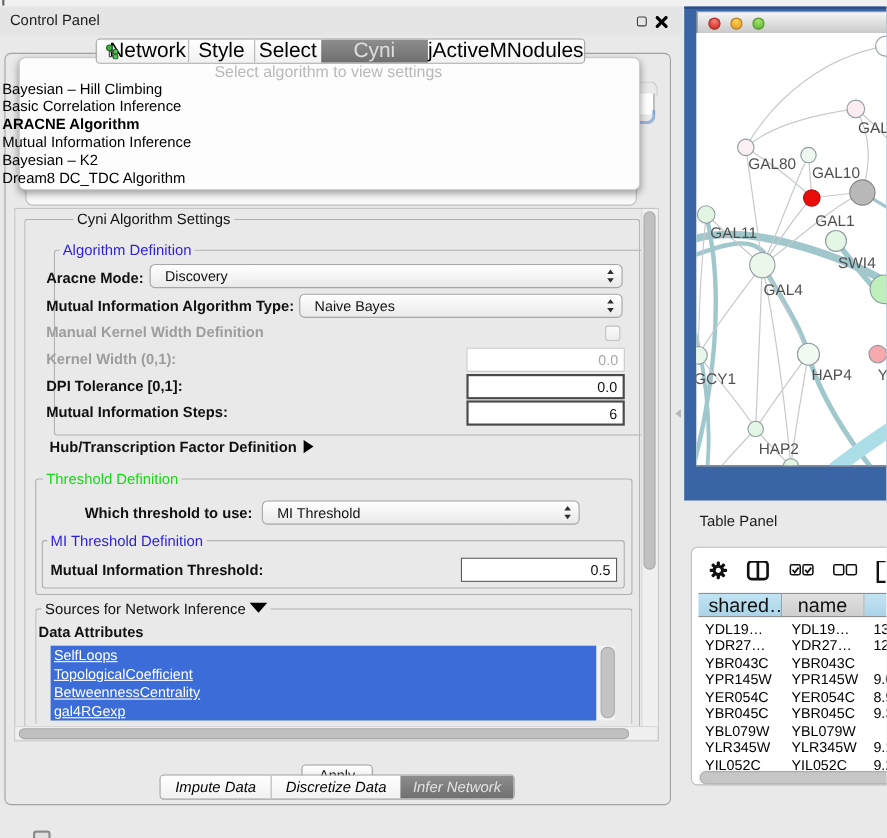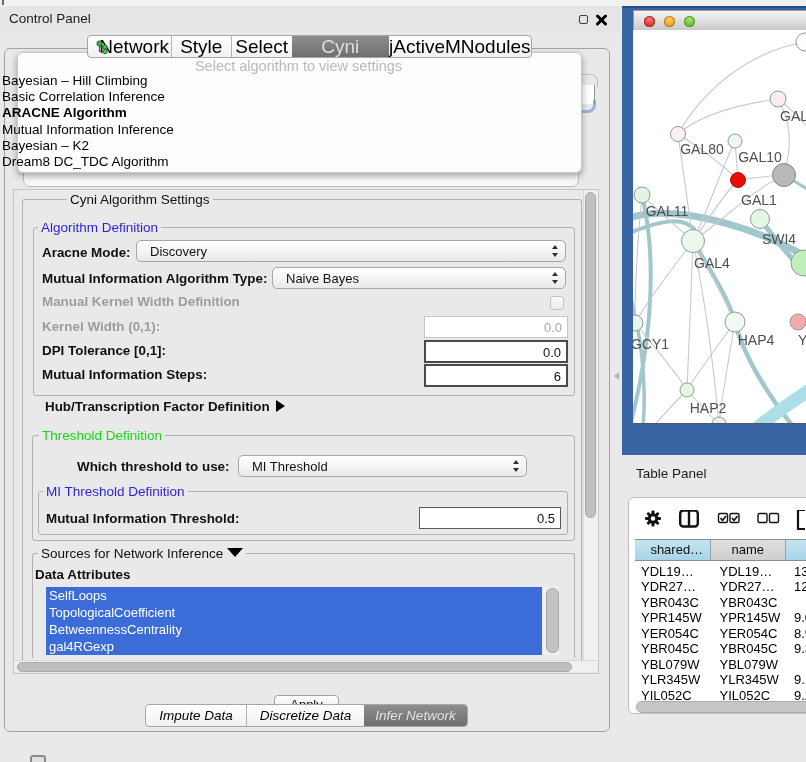--- a/index.html
+++ b/index.html
@@ -42,21 +42,21 @@
   </svg>
 
   <div class="ab" style="left:4px;top:48px;width:604px;height:682px;border:1px solid #a3a3a3;border-radius:6px;background:#e9e9e9;"></div>
 
   <div class="ab" style="left:13px;top:189px;width:584px;height:483px;border:1px solid #c6c6c6;background:#e9e9e9;"></div>
 
   <div class="gb" style="left:22px;top:199px;width:558px;height:460px;border-bottom:none;border-radius:3px 3px 0 0;">
     <div class="gbt" style="left:2px;color:#111;margin-left:42px;">Cyni Algorithm Settings</div>
   </div>
 
-  <div class="gb" style="left:33px;top:227px;width:540px;height:167px;">
+  <div class="gb" style="left:49px;top:227px;width:540px;height:167px;">
     <div class="gbt" style="left:4px;color:#2a1fdd;">Algorithm Definition</div>
   </div>
 
   <div class="lbl" style="left:42px;top:245px;">Aracne Mode:</div>
   <div class="combo" style="left:136px;top:240px;width:428px;height:20px;">
     <span class="ctext">Discovery</span>
       <span class="carr"></span>
   </div>
 
   <div class="lbl" style="left:42px;top:271px;">Mutual Information Algorithm Type:</div>
@@ -103,21 +103,21 @@
   <div class="field" style="left:419px;top:507px;width:140px;height:20px;border:1.5px solid #5a5a5a;">
       <span>0.5</span>
     </div>
 
   <div class="gb" style="left:32px;top:553px;width:541px;height:104px;border-bottom:none;border-radius:3px 3px 0 0;">
     <div class="gbt" style="left:5px;color:#111;">Sources for Network Inference <span style="display:inline-block;width:0;height:0;border-left:8px solid transparent;border-right:8px solid transparent;border-top:9px solid #000;vertical-align:1px;"></span></div>
   </div>
   <div class="lbl" style="left:35px;top:567px;">Data Attributes</div>
 
   <div class="ab" style="left:46px;top:587px;width:496px;height:68px;background:#3b6cd8;"></div>
-  <div class="ab" style="left:49px;top:587px;width:488px;height:68px;font-size:13px;color:#fff;line-height:17px;">SelfLoops<br>TopologicalCoefficient<br>BetweennessCentrality<br>gal4RGexp</div>
+  <div class="ab" style="left:49px;top:587px;width:488px;height:68px;font-size:13px;color:#fff;line-height:17px;text-decoration:underline;">SelfLoops<br>TopologicalCoefficient<br>BetweennessCentrality<br>gal4RGexp</div>
   <div class="ab" style="left:543px;top:587px;width:16px;height:68px;background:#f2f2f2;"></div>
   <div class="ab" style="left:545.5px;top:588px;width:11px;height:63px;background:#c3c3c3;border:1px solid #ababab;border-radius:6px;"></div>
 
   <div class="ab" style="left:14px;top:660px;width:583px;height:11px;background:#f0f0f0;border-top:1px solid #d8d8d8;"></div>
   <div class="ab" style="left:17px;top:661.5px;width:553px;height:8px;background:#bfbfbf;border:1px solid #a9a9a9;border-radius:5px;"></div>
   <div class="ab" style="left:583px;top:190px;width:14px;height:470px;background:#f0f0f0;border-left:1px solid #d8d8d8;"></div>
   <div class="ab" style="left:584.5px;top:192px;width:9px;height:324px;background:#c0c0c0;border:1px solid #a9a9a9;border-radius:6px;"></div>
 
   <div class="ab" style="left:274px;top:676px;width:63px;height:18px;border:1px solid #a2a2a2;border-radius:4px;background:linear-gradient(#ffffff,#f0f0f0 55%,#e2e2e2);font-size:13px;text-align:center;line-height:18px;color:#111;margin-top:19px;">Apply</div>
 
@@ -268,21 +268,21 @@
     <g fill="none" stroke="#111" stroke-width="1.4">
       <rect x="113" y="3.5" width="9" height="9" rx="1.5"></rect>
       <rect x="124.5" y="3.5" width="9" height="9" rx="1.5"></rect>
     </g>
 
     <g fill="none" stroke="#111" stroke-width="2.2">
       <path d="M153 0 h10 v19 h-10 z"></path>
     </g>
   </svg>
 
-  <div class="ab" style="left:635px;top:539px;width:171px;height:22px;border-top:1px solid #8e8e8e;border-bottom:1px solid #8e8e8e;box-sizing:border-box;display:flex;font-size:13px;color:#111;">
+  <div class="ab" style="left:635px;top:539px;width:171px;height:22px;border-top:1px solid #8e8e8e;border-bottom:1px solid #8e8e8e;box-sizing:border-box;display:flex;font-size:18px;color:#111;">
     <div style="width:74.5px;background:linear-gradient(#c3e4f2,#a9d4e8);border-right:1px solid #98a0a4;text-align:center;line-height:20px;text-indent:9px;">shared…</div>
     <div style="width:74.5px;background:linear-gradient(#e0e0e0,#cecece);border-right:1px solid #98a0a4;text-align:center;line-height:20px;">name</div>
     <div style="flex:1;background:linear-gradient(#c3e4f2,#a9d4e8);"></div>
   </div>
 
   <div class="ab" id="tablerows" style="left:635px;top:563.5px;width:171px;font-size:13px;color:#000;">
       <div style="height:15.5px;line-height:15.5px;white-space:nowrap;"><span style="display:inline-block;width:78.5px;padding-left:6px;box-sizing:border-box;">YDL19…</span><span style="display:inline-block;width:75px;padding-left:6px;box-sizing:border-box;">YDL19…</span><span style="display:inline-block;padding-left:5.5px;">134</span></div>
       <div style="height:15.5px;line-height:15.5px;white-space:nowrap;"><span style="display:inline-block;width:78.5px;padding-left:6px;box-sizing:border-box;">YDR27…</span><span style="display:inline-block;width:75px;padding-left:6px;box-sizing:border-box;">YDR27…</span><span style="display:inline-block;padding-left:5.5px;">125</span></div>
       <div style="height:15.5px;line-height:15.5px;white-space:nowrap;"><span style="display:inline-block;width:78.5px;padding-left:6px;box-sizing:border-box;">YBR043C</span><span style="display:inline-block;width:75px;padding-left:6px;box-sizing:border-box;">YBR043C</span><span style="display:inline-block;padding-left:5.5px;"></span></div>
       <div style="height:15.5px;line-height:15.5px;white-space:nowrap;"><span style="display:inline-block;width:78.5px;padding-left:6px;box-sizing:border-box;">YPR145W</span><span style="display:inline-block;width:75px;padding-left:6px;box-sizing:border-box;">YPR145W</span><span style="display:inline-block;padding-left:5.5px;">9.0</span></div>

